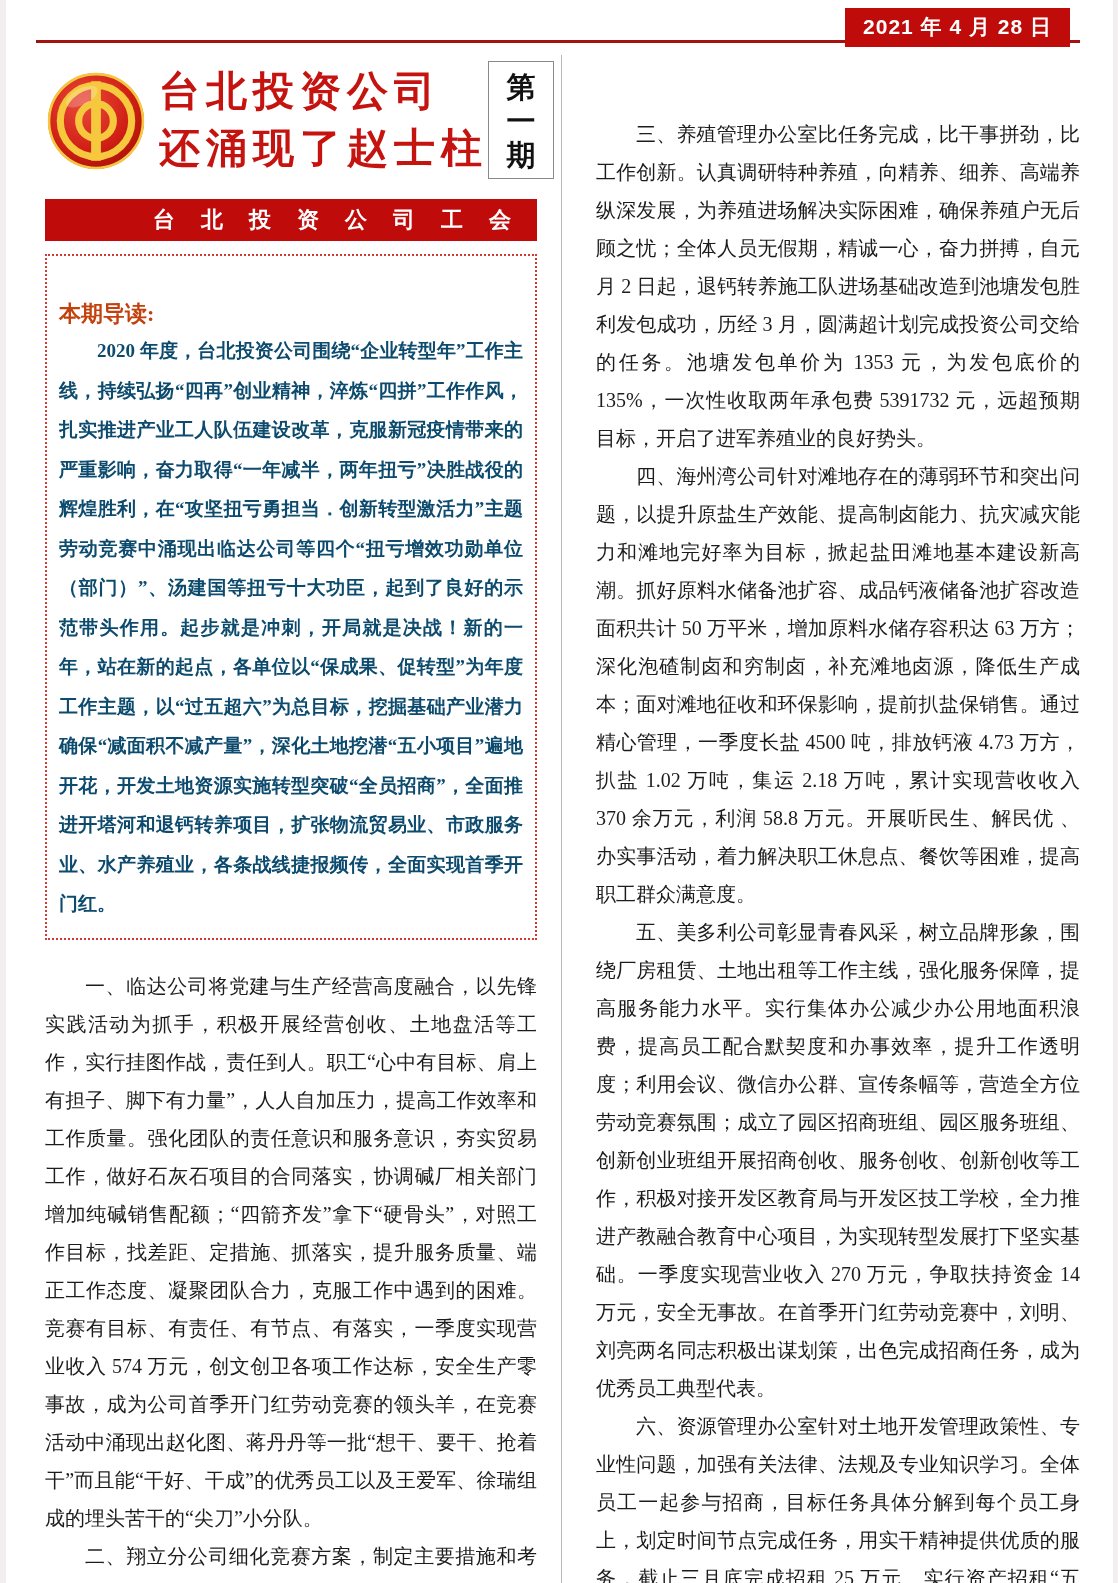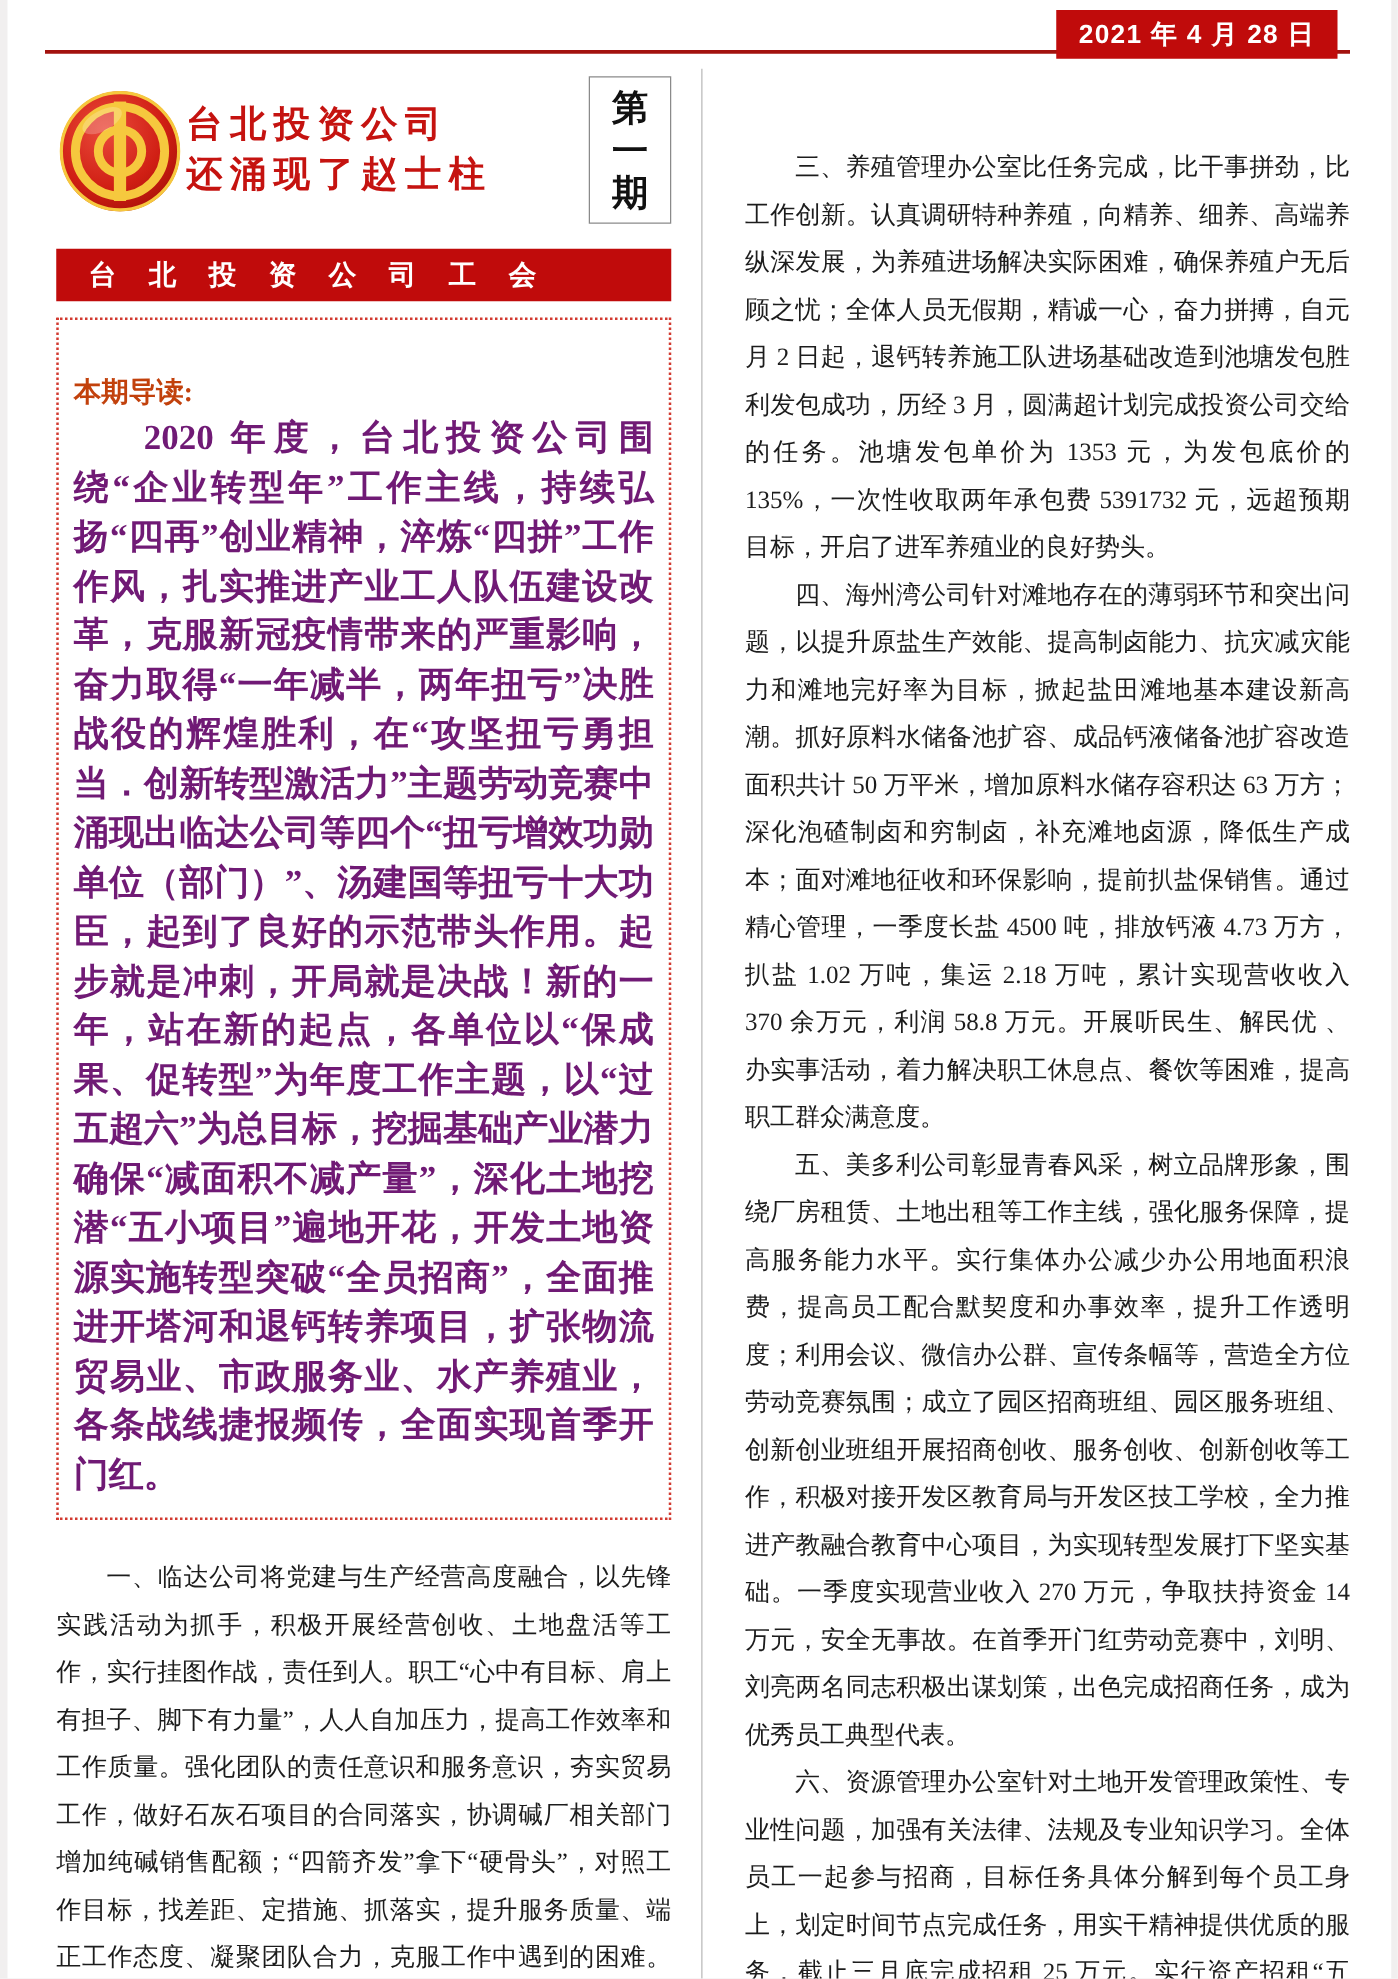--- a/index.html
+++ b/index.html
@@ -32,56 +32,56 @@
     display:flex;
   }
   .col-left{ width:492px; display:flex; flex-direction:column; }
   .col-divider{ width:1px; background:#b9b9b9; margin-left:24px; }
   .col-right{ flex:1; margin-left:34px; padding-top:60px; display:flex; flex-direction:column; }
 
   
   .masthead{ display:flex; align-items:center; margin-top:6px; }
   .logo{ width:102px; height:106px; flex:0 0 auto; }
   .title-block{
-    flex:1; margin-left:2px;
+    flex:1; margin-left:12px;
     font-family:Liberation Sans, sans-serif;
     font-weight:900; color:#c51310;
-    font-size:29px; letter-spacing:6px; line-height:1.38;
+    font-size:41px; letter-spacing:6px; line-height:1.38;
     white-space:nowrap;
   }
   .issue-box{
     flex:0 0 auto;
     border:1px solid #8a8a8a;
     width:66px; padding:8px 0 6px 0;
     display:flex; flex-direction:column; align-items:center;
     font-family:"Liberation Sans", sans-serif;
     font-weight:bold; font-size:29px; color:#111;
     line-height:34px;
   }
   .banner{
     margin-top:20px;
     background:#c00b0b; color:#ffffff;
     font-family:"Liberation Sans", sans-serif;
     font-size:22px; font-weight:bold;
-    text-align:left; letter-spacing:26px;
+    text-align:right; letter-spacing:26px;
     padding:6px 0 6px 26px;
   }
   
   .digest{
     margin-top:13px;
     border:2px dotted #d23a30;
     padding:10px 12px 14px 12px;
   }
   .digest-heading{
     font-weight:bold; font-size:22px; color:#c2410c;
     margin-bottom:2px;
     margin-top:33px;
   }
   .digest-body{
-    font-weight:bold; font-size:28px; color:#701a75;
+    font-weight:bold; font-size:19px; color:#0c4a6e;
     line-height:39.5px; text-align:justify; text-indent:2em;
   }
   
   .article{
     font-size:20px; line-height:38px;
     text-align:justify; text-indent:2em;
     color:#1c1c1c;
   }
   .col-left .article:first-of-type{ margin-top:27px; }
 </style>

